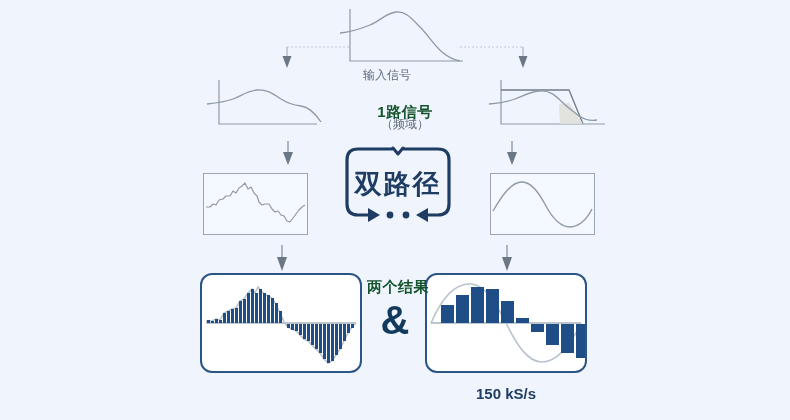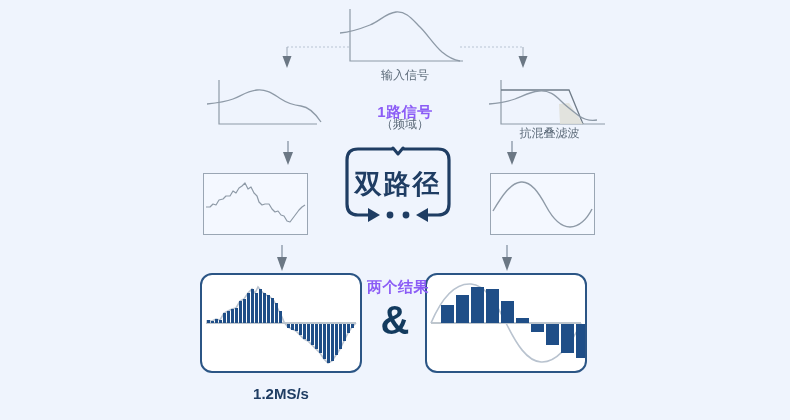--- a/index.html
+++ b/index.html
@@ -22,21 +22,21 @@
   .lbl {
     position: absolute;
     color: #5d6b7a;
     font-size: 12px;
     text-align: center;
     white-space: nowrap;
     line-height: 15px;
   }
   .caption-cn {
     position: absolute;
-    color: #8b5cf6;
+    color: #14532d;
     font-size: 15px;
     font-weight: bold;
     text-align: center;
     white-space: nowrap;
     letter-spacing: 0.5px;
   }
   .rate-lbl {
     position: absolute;
     color: #1f3d63;
     font-size: 15px;
@@ -82,21 +82,21 @@
 
 <div id="stage">
 
   <div class="abs" style="left:338px; top:5px; width:130px; height:62px;">
     <svg width="130" height="62" viewBox="0 0 130 62">
       <path d="M12 4 L12 56 L125 56" fill="none" stroke="#8e9aa7" stroke-width="1.2"></path>
       <path d="M2 28 C14 27, 22 24, 32 20 C42 16, 48 8, 58 7 C68 6, 74 14, 82 22
                C90 30, 96 40, 104 47 C110 52, 116 55, 122 56" fill="none" stroke="#8e9aa7" stroke-width="1.3"></path>
     </svg>
   </div>
-  <div class="lbl" style="left:330px; top:68px; width:150px;">输入信号</div>
+  <div class="lbl" style="left:312px; top:68px; width:150px;">输入信号</div>
   <div class="lbl" style="left:330px; top:83px; width:150px;margin-top:34px;">（频域）</div>
   <div class="caption-cn" style="left:330px; top:103px; width:150px;">1路信号</div>
 
   <div class="abs" style="left:280px; top:40px; width:250px; height:32px;">
     <svg width="250" height="32" viewBox="0 0 250 32">
 
       <path d="M7 7 L70 7" fill="none" stroke="#b9c4d3" stroke-width="1" stroke-dasharray="2 2"></path>
       <path d="M7 7 L7 17" fill="none" stroke="#9aa6b4" stroke-width="1"></path>
 
       <path d="M180 7 L243 7" fill="none" stroke="#b9c4d3" stroke-width="1" stroke-dasharray="2 2"></path>
@@ -185,35 +185,33 @@
         <rect x="125" y="49" width="3" height="39"></rect>
         <rect x="129" y="49" width="3" height="37"></rect>
         <rect x="133" y="49" width="3" height="31"></rect>
         <rect x="137" y="49" width="3" height="25"></rect>
         <rect x="141" y="49" width="3" height="17"></rect>
         <rect x="145" y="49" width="3" height="9"></rect>
         <rect x="149" y="49" width="3" height="4"></rect>
       </g>
     </svg>
   </div>
-  <div class="rate-lbl" style="left:200px; top:385px; width:162px;">1.2MS/s</div>
 
   <div class="abs" style="left:487px; top:78px; width:125px; height:52px;">
     <svg width="125" height="52" viewBox="0 0 125 52">
       <path d="M14 2 L14 46 L118 46" fill="none" stroke="#8e9aa7" stroke-width="1.2"></path>
 
       <path d="M14 12 L82 12 L96 46" fill="none" stroke="#6f7b88" stroke-width="1.3"></path>
 
       <path d="M72 26 L82 25 L96 46 L73 46 Z" fill="#dfdfd8" opacity="0.85" stroke="none"></path>
 
       <path d="M2 26 C12 25, 20 24, 28 21 C36 18, 42 14, 52 13 C62 12, 68 17, 74 23
                C80 29, 86 33, 92 38 C98 42, 104 43, 110 42" fill="none" stroke="#8e9aa7" stroke-width="1.3"></path>
     </svg>
   </div>
-  <div class="lbl" style="left:487px; top:126px; width:125px;">抗混叠滤波</div>
 
   <div class="abs" style="left:505px; top:141px; width:14px; height:26px;">
     <svg width="14" height="26" viewBox="0 0 14 26">
       <path d="M7 0 L7 12" stroke="#9aa6b4" stroke-width="1.6" fill="none"></path>
       <polygon points="2,11 12,11 7,24" fill="#6b7784"></polygon>
     </svg>
   </div>
 
   <div class="wavebox" style="left:490px; top:173px; width:105px; height:62px;">
     <svg width="103" height="60" viewBox="0 0 103 60">
@@ -249,20 +247,21 @@
         <rect x="104" y="49" width="13" height="8"></rect>
         <rect x="119" y="49" width="13" height="21"></rect>
         <rect x="134" y="49" width="13" height="29"></rect>
         <rect x="149" y="49" width="9" height="34"></rect>
       </g>
       <g fill="#1f4e87">
         <rect x="104" y="49" width="0" height="0"></rect>
       </g>
     </svg>
   </div>
+  <div class="rate-lbl" style="left:425px; top:385px; width:162px;">150 kS/s</div>
 
   <div class="abs" style="left:344px; top:146px; width:108px; height:84px;">
     <svg width="108" height="84" viewBox="0 0 108 84">
 
       <path d="M48 3 L14 3 Q3 3 3 14 L3 58 Q3 69 14 69 L24 69" fill="none" stroke="#1f3d63" stroke-width="3.2" stroke-linecap="round"></path>
       <path d="M60 3 L94 3 Q105 3 105 14 L105 58 Q105 69 94 69 L84 69" fill="none" stroke="#1f3d63" stroke-width="3.2" stroke-linecap="round"></path>
 
       <path d="M49 2 L54 8 L59 2" fill="none" stroke="#1f3d63" stroke-width="3" stroke-linecap="round" stroke-linejoin="round"></path>
 
       <polygon points="24,62 24,76 36,69" fill="#1f3d63"></polygon>

